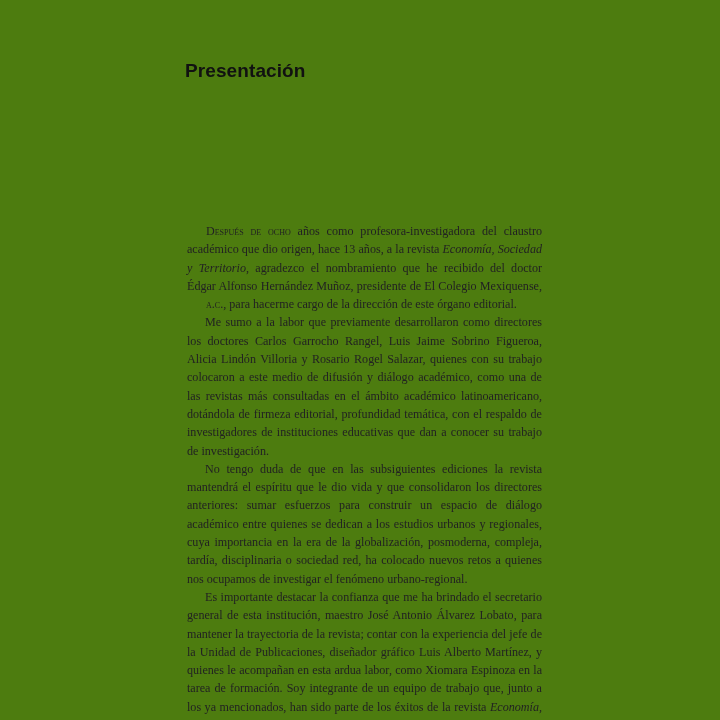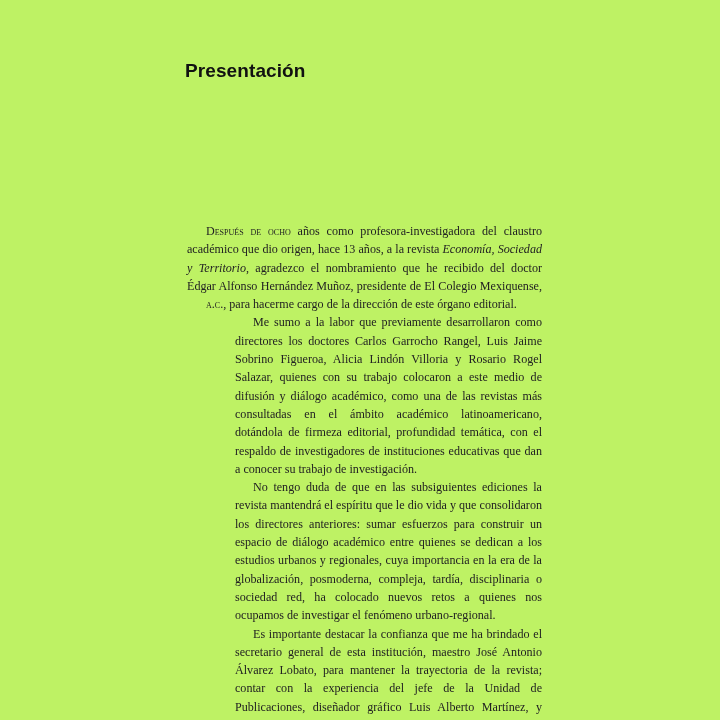--- a/index.html
+++ b/index.html
@@ -1,30 +1,30 @@
 <!DOCTYPE html>
 <html><head>
   <meta charset="utf-8">
   <style>
     html, body { margin: 0; padding: 0; background: #ffffff; }
     body { width: 720px; height: 720px; position: relative; overflow: hidden; }
-    .page { position: absolute; left: 0; top: 0; width: 720px; height: 720px; background: #bef264; }
+    .page { position: absolute; left: 0; top: 0; width: 720px; height: 720px; background: #4d7c0f; }
     .title {
       position: absolute; left: 185px; top: 60px;
       font-family: "Liberation Sans", sans-serif; font-weight: bold;
       font-size: 19px; color: #111; letter-spacing: 0.1px; margin: 0;
     }
     .body-text {
       position: absolute; left: 187px; top: 222px; width: 355px;
       font-family: "Liberation Serif", serif; font-size: 12.1px;
       line-height: 18.3px; color: #222; text-align: justify;
       hyphens: manual;
     }
     .body-text p { margin: 0; text-indent: 0; }
-    .body-text p.indent { text-indent: 18px; margin-left: 48px; }
+    .body-text p.indent { text-indent: 18px; }
     .sc { font-variant: small-caps; margin-left: 19px; }
     .it { font-style: italic; }
   </style>
 </head>
 <body>
 
 <div class="page">
   <h1 class="title">Presentación</h1>
 
   <div class="body-text">

